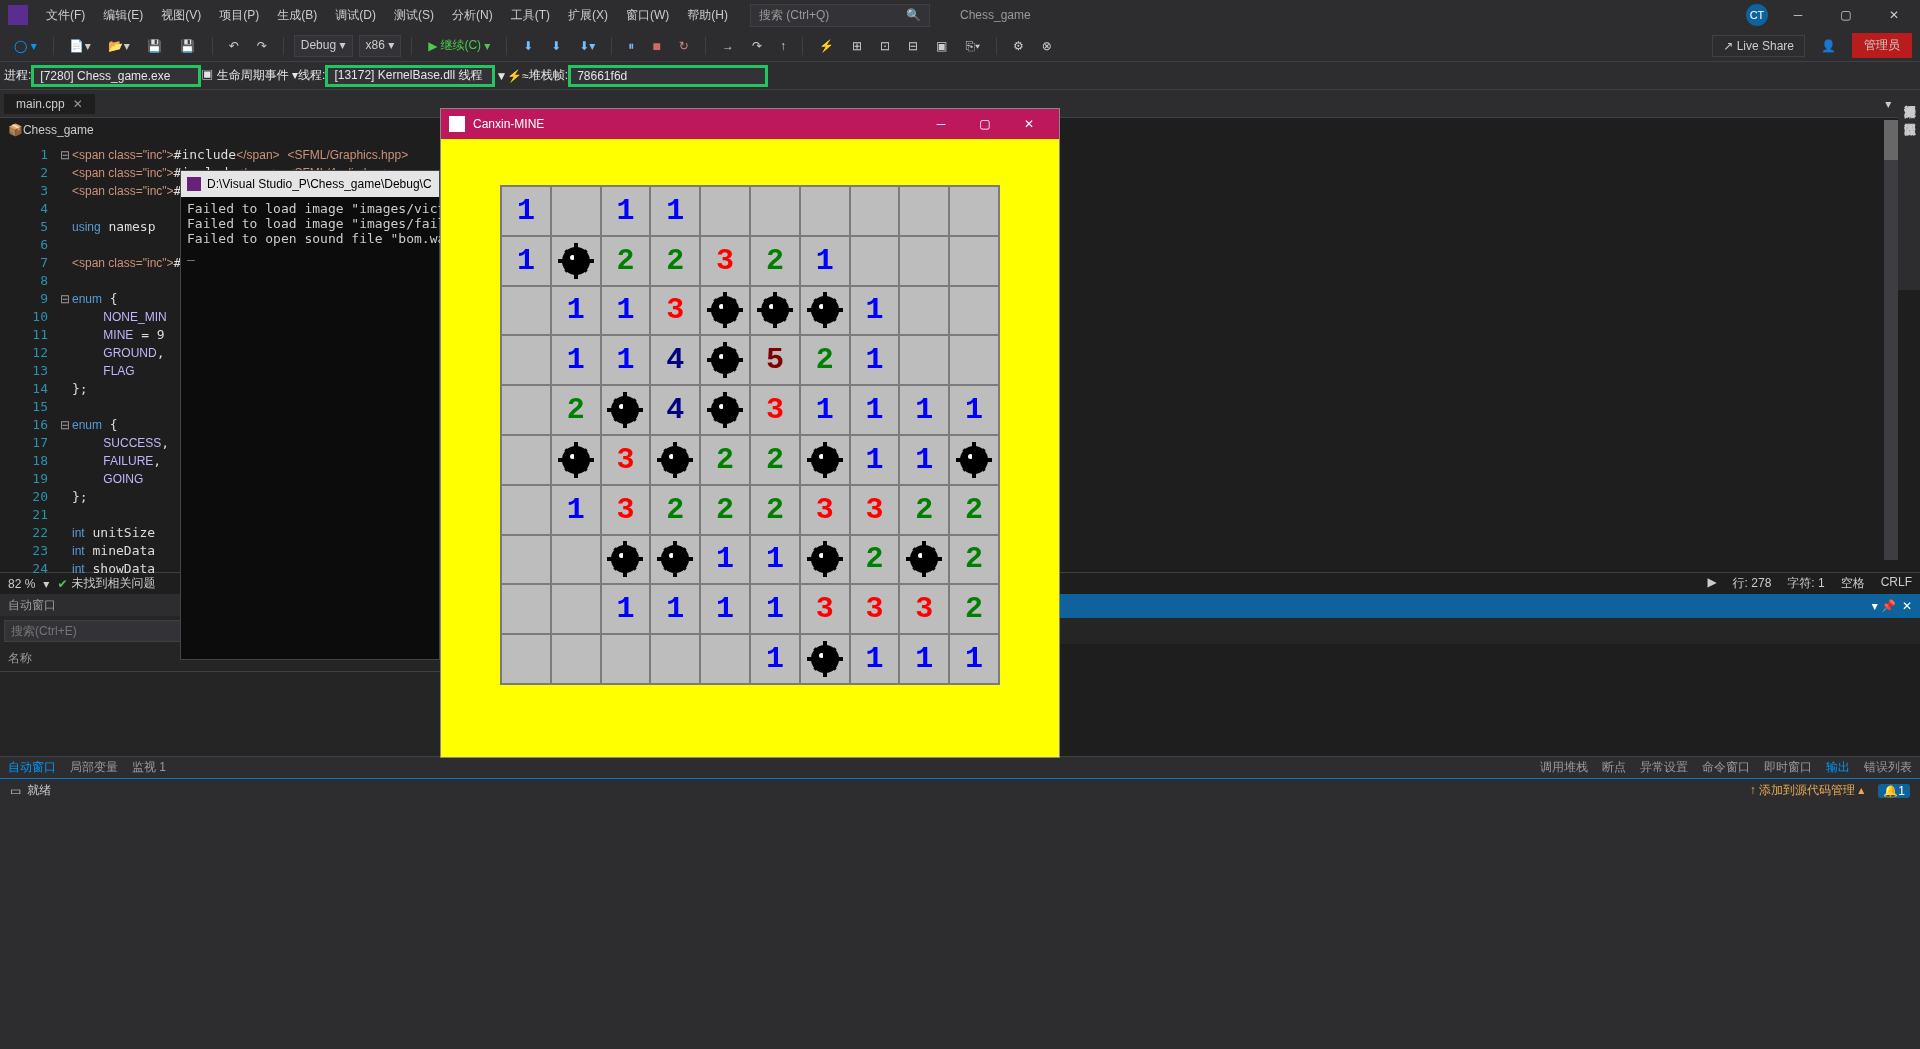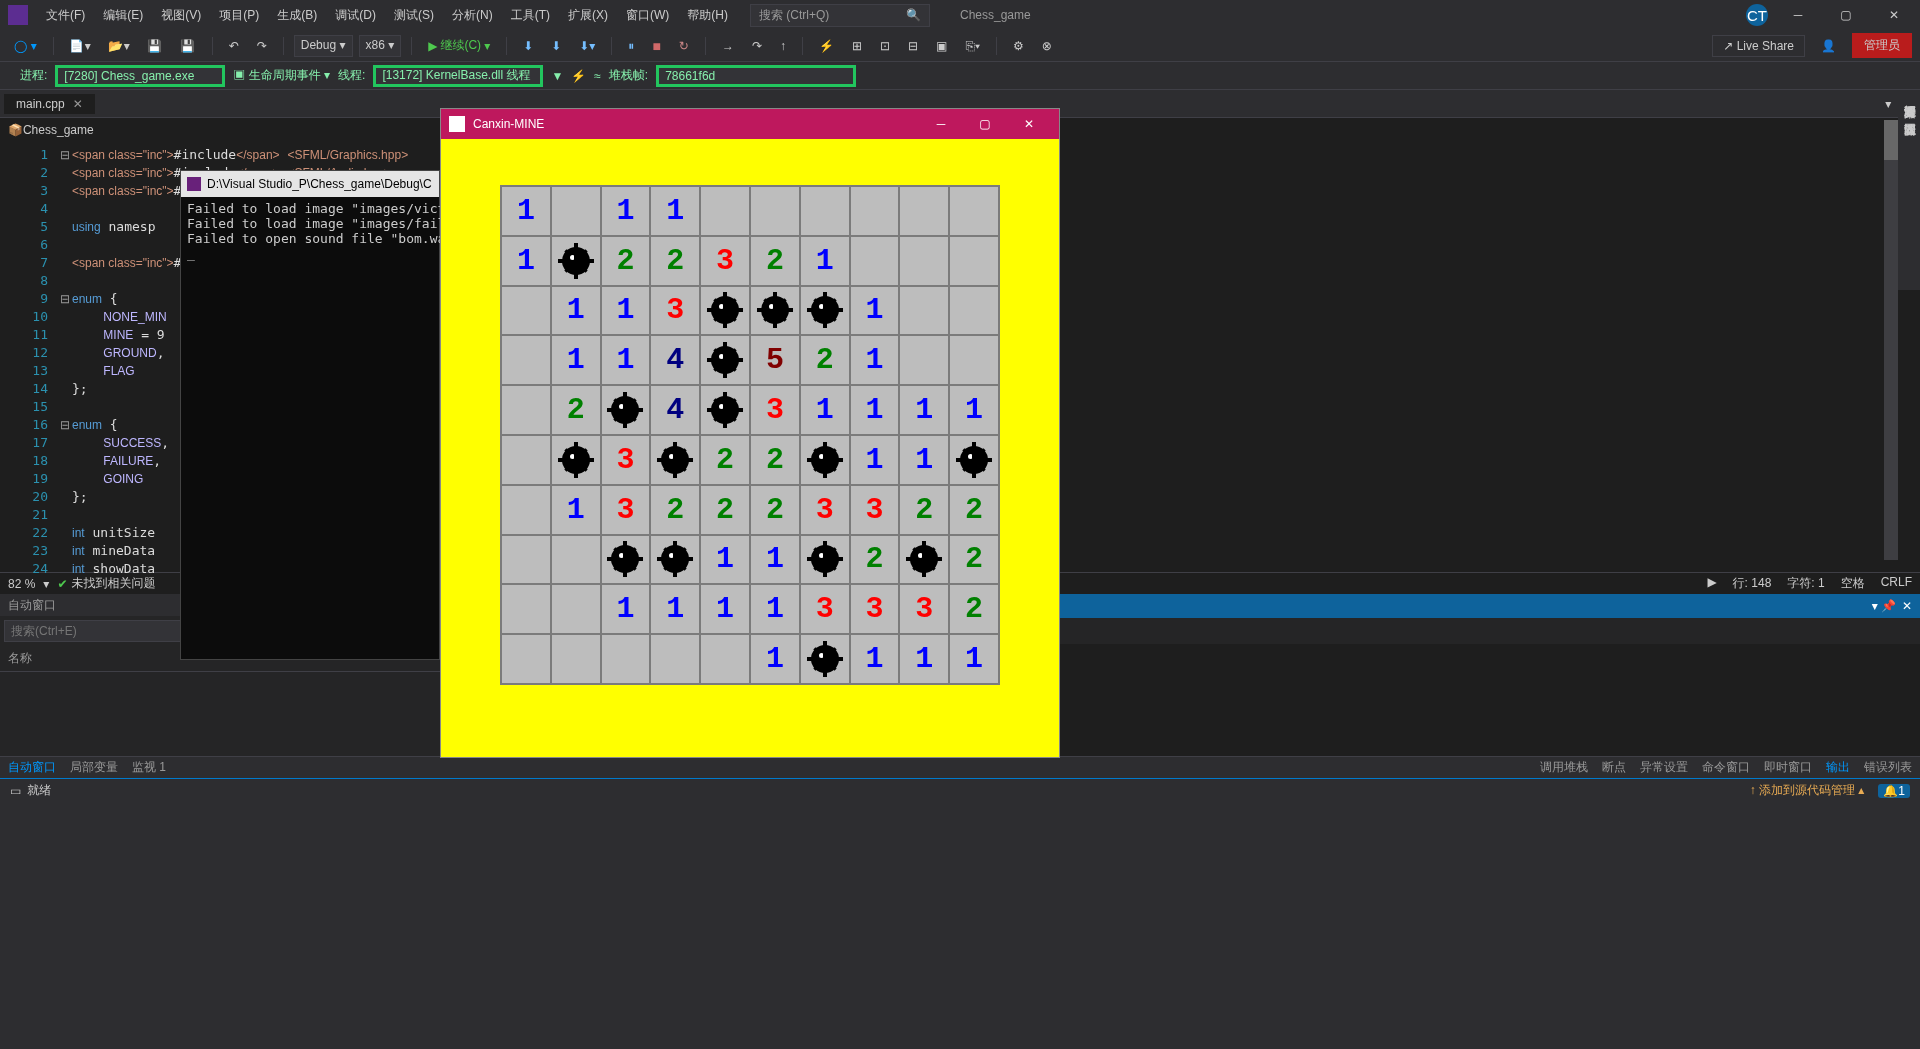--- a/index.html
+++ b/index.html
@@ -3,33 +3,33 @@
 <meta charset="utf-8">
 <style>
 *{margin:0;padding:0;box-sizing:border-box;font-family:'Segoe UI',sans-serif;font-size:12px}
 body{background:#2d2d30;color:#ccc;width:1920px;height:1049px;overflow:hidden;position:relative}
 .menubar{height:30px;background:#2d2d30;display:flex;align-items:center;padding:15px 8px;gap:2px}
 .menubar .logo{width:20px;height:20px;background:#5c2d91;margin-right:8px}
 .menubar .menu-item{padding:4px 8px;cursor:pointer;color:#ccc}
 .menubar .search{margin-left:12px;background:#333337;border:1px solid #3f3f46;padding:2px 8px;width:180px;display:flex;align-items:center;justify-content:space-between}
 .menubar .search span{color:#999}
 .menubar .right{margin-left:auto;display:flex;align-items:center;gap:12px}
-.menubar .badge{background:#0e639c;border-radius:50%;width:22px;height:22px;display:flex;align-items:center;justify-content:center;color:#fff;font-size:15px}
+.menubar .badge{background:#0e639c;border-radius:50%;width:22px;height:22px;display:flex;align-items:center;justify-content:center;color:#fff;font-size:11px}
 .menubar .winbtn{width:36px;height:24px;display:flex;align-items:center;justify-content:center;color:#ccc}
 .toolbar{height:32px;background:#2d2d30;border-bottom:1px solid #3f3f46;display:flex;align-items:center;padding:0 8px;gap:6px}
 .toolbar .btn{padding:3px 6px;color:#ccc;cursor:pointer;display:flex;align-items:center;gap:3px}
 .toolbar .sep{width:1px;height:18px;background:#3f3f46;margin:0 4px}
 .toolbar select,.toolbar .combo{background:#333337;border:1px solid #3f3f46;color:#ccc;padding:2px 6px;height:22px}
 .toolbar .play{color:#4ec94e}
 .toolbar .stop{color:#d16969;font-size:14px}
 .toolbar .pause{color:#75beff}
 .toolbar .rside{margin-left:auto;display:flex;align-items:center;gap:10px}
 .toolbar .liveshare{border:1px solid #3f3f46;padding:3px 10px}
 .toolbar .admin{background:#b91c1c;padding:4px 12px}
-.debugbar{height:28px;background:#2d2d30;border-bottom:1px solid #3f3f46;display:flex;align-items:center;padding:0 20px;gap:8px;color:#86efac}
+.debugbar{height:28px;background:#2d2d30;border-bottom:1px solid #3f3f46;display:flex;align-items:center;padding:0 4px;color:#e5e5e5}
 .debugbar .combo{background:#333337;border:3px solid #22c55e;padding:2px 6px;min-width:170px;height:22px;display:flex;align-items:center}
 .tabs{height:28px;background:#2d2d30;display:flex;align-items:center;padding:0 4px;border-bottom:1px solid #3f3f46}
 .tab{padding:3px 12px;background:#1e1e1e;display:flex;align-items:center;gap:8px;color:#ccc}
 .tab .close{color:#999;cursor:pointer}
 .rightgear{margin-left:auto;display:flex;gap:6px;padding-right:8px}
 .crumb{height:24px;background:#1e1e1e;display:flex;align-items:center;padding:0 8px;color:#ccc}
 .editor{position:relative;background:#1e1e1e;height:430px;display:flex}
 .gutter{width:60px;background:#1e1e1e;text-align:right;padding:4px 12px 4px 0;color:#2b91af;font-family:Consolas,monospace;font-size:13px;line-height:18px}
 .code{flex:1;padding:4px 0;font-family:Consolas,monospace;font-size:13px;line-height:18px;white-space:pre;color:#dcdcdc}
 .kw{color:#569cd6}.str{color:#ce9178}.mac{color:#beb7ff}.fold{color:#999;display:inline-block;width:12px}
@@ -183,21 +183,21 @@
   <div class="code" id="code"><span class="fold">⊟</span><span class="str">&lt;span class="inc"&gt;</span>#include<span class="str">&lt;/span&gt;</span> <span class="str">&lt;SFML/Graphics.hpp&gt;</span><br><span class="fold"> </span><span class="str">&lt;span class="inc"&gt;</span>#include<span class="str">&lt;/span&gt;</span> <span class="str">&lt;SFML/Audio.hpp&gt;</span><br><span class="fold"> </span><span class="str">&lt;span class="inc"&gt;</span>#include<span class="str">&lt;/span&gt;</span> &lt;ti<br><span class="fold"> </span><br><span class="fold"> </span><span class="kw">using</span> namesp<br><span class="fold"> </span><br><span class="fold"> </span><span class="str">&lt;span class="inc"&gt;</span>#define<span class="str">&lt;/span&gt;</span> <span class="mac">SIZE</span><br><span class="fold"> </span><br><span class="fold">⊟</span><span class="kw">enum</span> {<br><span class="fold"> </span>    <span class="mac">NONE_MIN</span><br><span class="fold"> </span>    <span class="mac">MINE</span> = 9<br><span class="fold"> </span>    <span class="mac">GROUND</span>,<br><span class="fold"> </span>    <span class="mac">FLAG</span><br><span class="fold"> </span>};<br><span class="fold"> </span><br><span class="fold">⊟</span><span class="kw">enum</span> {<br><span class="fold"> </span>    <span class="mac">SUCCESS</span>,<br><span class="fold"> </span>    <span class="mac">FAILURE</span>,<br><span class="fold"> </span>    <span class="mac">GOING</span><br><span class="fold"> </span>};<br><span class="fold"> </span><br><span class="fold"> </span><span class="kw">int</span> unitSize<br><span class="fold"> </span><span class="kw">int</span> mineData<br><span class="fold"> </span><span class="kw">int</span> showData<br></div>
 </div>
 
 <div class="statusline">
   <span>82 %</span>
   <span style="margin:0 8px">▾</span>
   <span class="ok">✔</span>
   <span style="margin-left:4px">未找到相关问题</span>
   <div class="rside">
     <span>▶</span>
-    <span>行: 148</span>
+    <span>行: 278</span>
     <span>字符: 1</span>
     <span>空格</span>
     <span>CRLF</span>
   </div>
 </div>
 
 <div class="lower">
   <div class="autowin">
     <div class="panel-head">
         <span>自动窗口</span>

